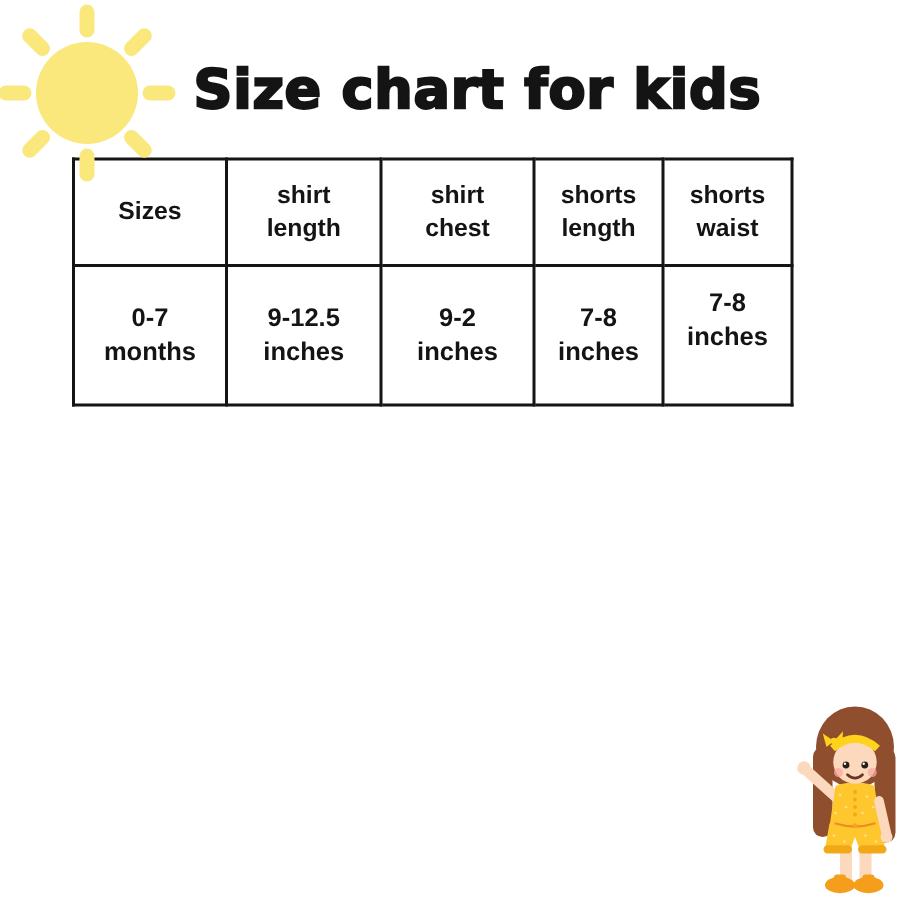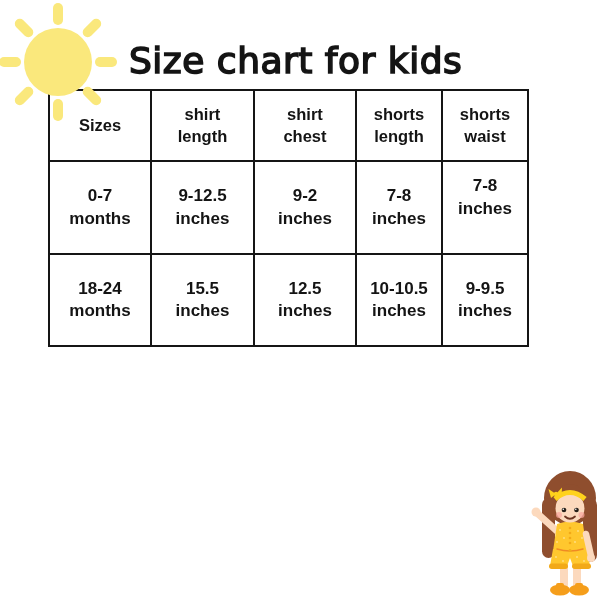--- a/index.html
+++ b/index.html
@@ -6,21 +6,21 @@
   body{
     width:600px;height:600px;position:relative;overflow:hidden;
     background:var(--c-background,#fff);
     font-family:"Liberation Sans", sans-serif;
   }
 
   
   .title{
     position:absolute;left:129px;top:40px;margin:0;z-index:2;
     font-family:"DejaVu Sans", sans-serif;
-    font-size:36px;font-weight:400;letter-spacing:.5px;
+    font-size:36px;font-weight:700;letter-spacing:.5px;
     color:var(--c-text,#0f0f0f);
     -webkit-text-stroke:1.6px var(--c-text,#0f0f0f);
     white-space:nowrap;
   }
 
   
   .sun{position:absolute;left:8px;top:12px;width:100px;height:100px;z-index:3;}
   .sun-core{
     position:absolute;left:16px;top:16px;width:68px;height:68px;border-radius:50%;
     background:var(--c-sun,#FAE87C);
@@ -33,21 +33,21 @@
   .r1{transform:rotate(45deg)  translateY(-48px);}
   .r2{transform:rotate(90deg)  translateY(-48px);}
   .r3{transform:rotate(135deg) translateY(-48px);}
   .r4{transform:rotate(180deg) translateY(-48px);}
   .r5{transform:rotate(225deg) translateY(-48px);}
   .r6{transform:rotate(270deg) translateY(-48px);}
   .r7{transform:rotate(315deg) translateY(-48px);}
 
   
   .size-table{
-    position:absolute;left:48px;top:89px;z-index:1;
+    position:absolute;left:48px;top:105px;z-index:1;
     border-collapse:collapse;table-layout:fixed;padding-left:31px;
   }
   .size-table th,.size-table td{
     border:2.5px solid var(--c-table_border,#151515);
     text-align:center;vertical-align:middle;padding:0;background:#fff;
   }
   .size-table thead tr{height:71px;}
   .size-table tbody tr:nth-child(1){height:93px;}
   .size-table tbody tr:nth-child(2){height:92px;}
   .size-table tbody tr:nth-child(3){height:72px;}
@@ -138,42 +138,20 @@
       <td>
           <span class="cell-text">9-2
 inches</span>
         </td>
       <td>
           <span class="cell-text">7-8
 inches</span>
         </td>
       <td>
           <span class="cell-text shift-up">7-8
-inches</span>
-        </td>
-    </tr>
-    <tr>
-      <td>
-          <span class="cell-text">18-24
-months</span>
-        </td>
-      <td>
-          <span class="cell-text">15.5
-inches</span>
-        </td>
-      <td>
-          <span class="cell-text">12.5
-inches</span>
-        </td>
-      <td>
-          <span class="cell-text">10-10.5
-inches</span>
-        </td>
-      <td>
-          <span class="cell-text">9-9.5
 inches</span>
         </td>
     </tr>
   </tbody>
 </table>
 
 <svg class="girl" viewBox="0 0 74 142" aria-hidden="true">
 
   <g>
     <ellipse class="g-hair" cx="44" cy="40" rx="26" ry="27"></ellipse>

